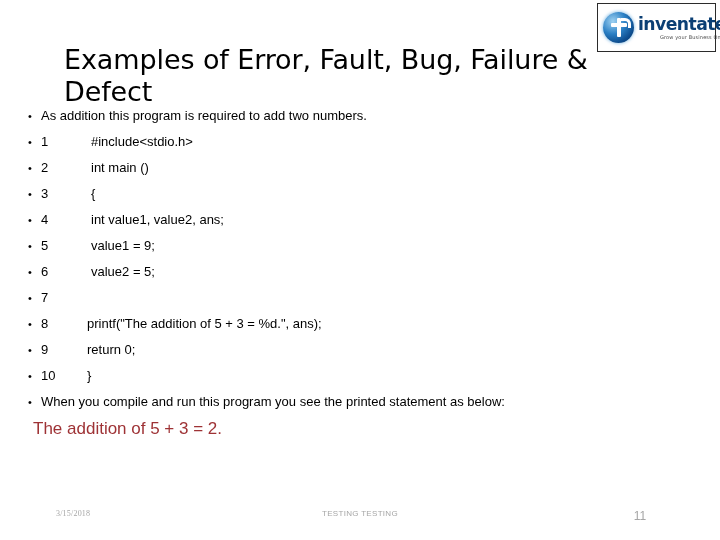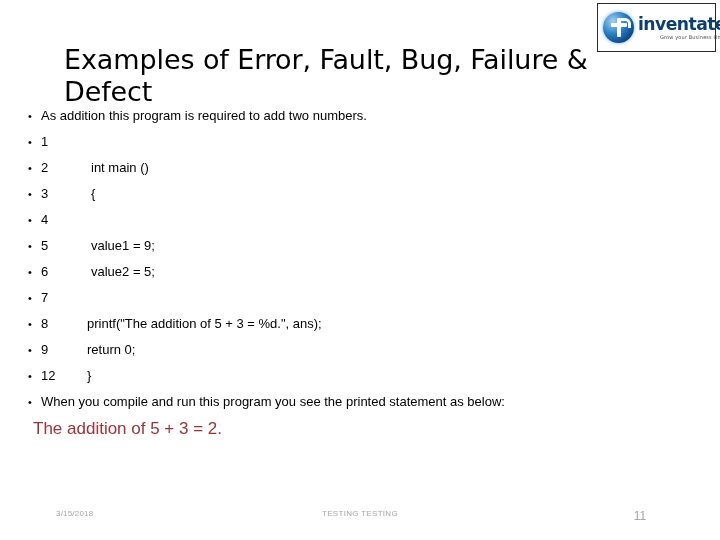--- a/index.html
+++ b/index.html
@@ -164,21 +164,21 @@
     font-size: 17px;
     color: #9e3235;
     white-space: nowrap;
   }
 
   
   .footer-date {
     position: absolute;
     left: 56px;
     top: 509px;
-    font-family: Liberation Sans, sans-serif;
+    font-family: Liberation Serif, serif;
     font-size: 8px;
     color: #a6a6a6;
     letter-spacing: 0.2px;
   }
   .footer-center {
     position: absolute;
     left: 0;
     top: 509px;
     width: 720px;
     text-align: center;
@@ -221,34 +221,36 @@
 
     <div class="b-row">
       <span class="b-bullet">•</span>
       <span class="b-text">As addition this program is required to add two numbers.</span>
     </div>
 
     <div id="code-rows">
         <div class="b-row">
           <span class="b-bullet">•</span>
           <span class="b-num">1</span>
+          <span class="b-code ind-deep">#include&lt;stdio.h&gt;</span>
         </div>
         <div class="b-row">
           <span class="b-bullet">•</span>
           <span class="b-num">2</span>
           <span class="b-code ind-deep">int main ()</span>
         </div>
         <div class="b-row">
           <span class="b-bullet">•</span>
           <span class="b-num">3</span>
           <span class="b-code ind-deep">{</span>
         </div>
         <div class="b-row">
           <span class="b-bullet">•</span>
           <span class="b-num">4</span>
+          <span class="b-code ind-deep">int value1, value2, ans;</span>
         </div>
         <div class="b-row">
           <span class="b-bullet">•</span>
           <span class="b-num">5</span>
           <span class="b-code ind-deep">value1 = 9;</span>
         </div>
         <div class="b-row">
           <span class="b-bullet">•</span>
           <span class="b-num">6</span>
           <span class="b-code ind-deep">value2 = 5;</span>
@@ -262,21 +264,21 @@
           <span class="b-num">8</span>
           <span class="b-code">printf("The addition of 5 + 3 = %d.", ans);</span>
         </div>
         <div class="b-row">
           <span class="b-bullet">•</span>
           <span class="b-num">9</span>
           <span class="b-code">return 0;</span>
         </div>
         <div class="b-row">
           <span class="b-bullet">•</span>
-          <span class="b-num">12</span>
+          <span class="b-num">10</span>
           <span class="b-code">}</span>
         </div>
       </div>
 
     <div class="b-row">
       <span class="b-bullet">•</span>
       <span class="b-text">When you compile and run this program you see the printed statement as below:</span>
     </div>
 
   </div>

